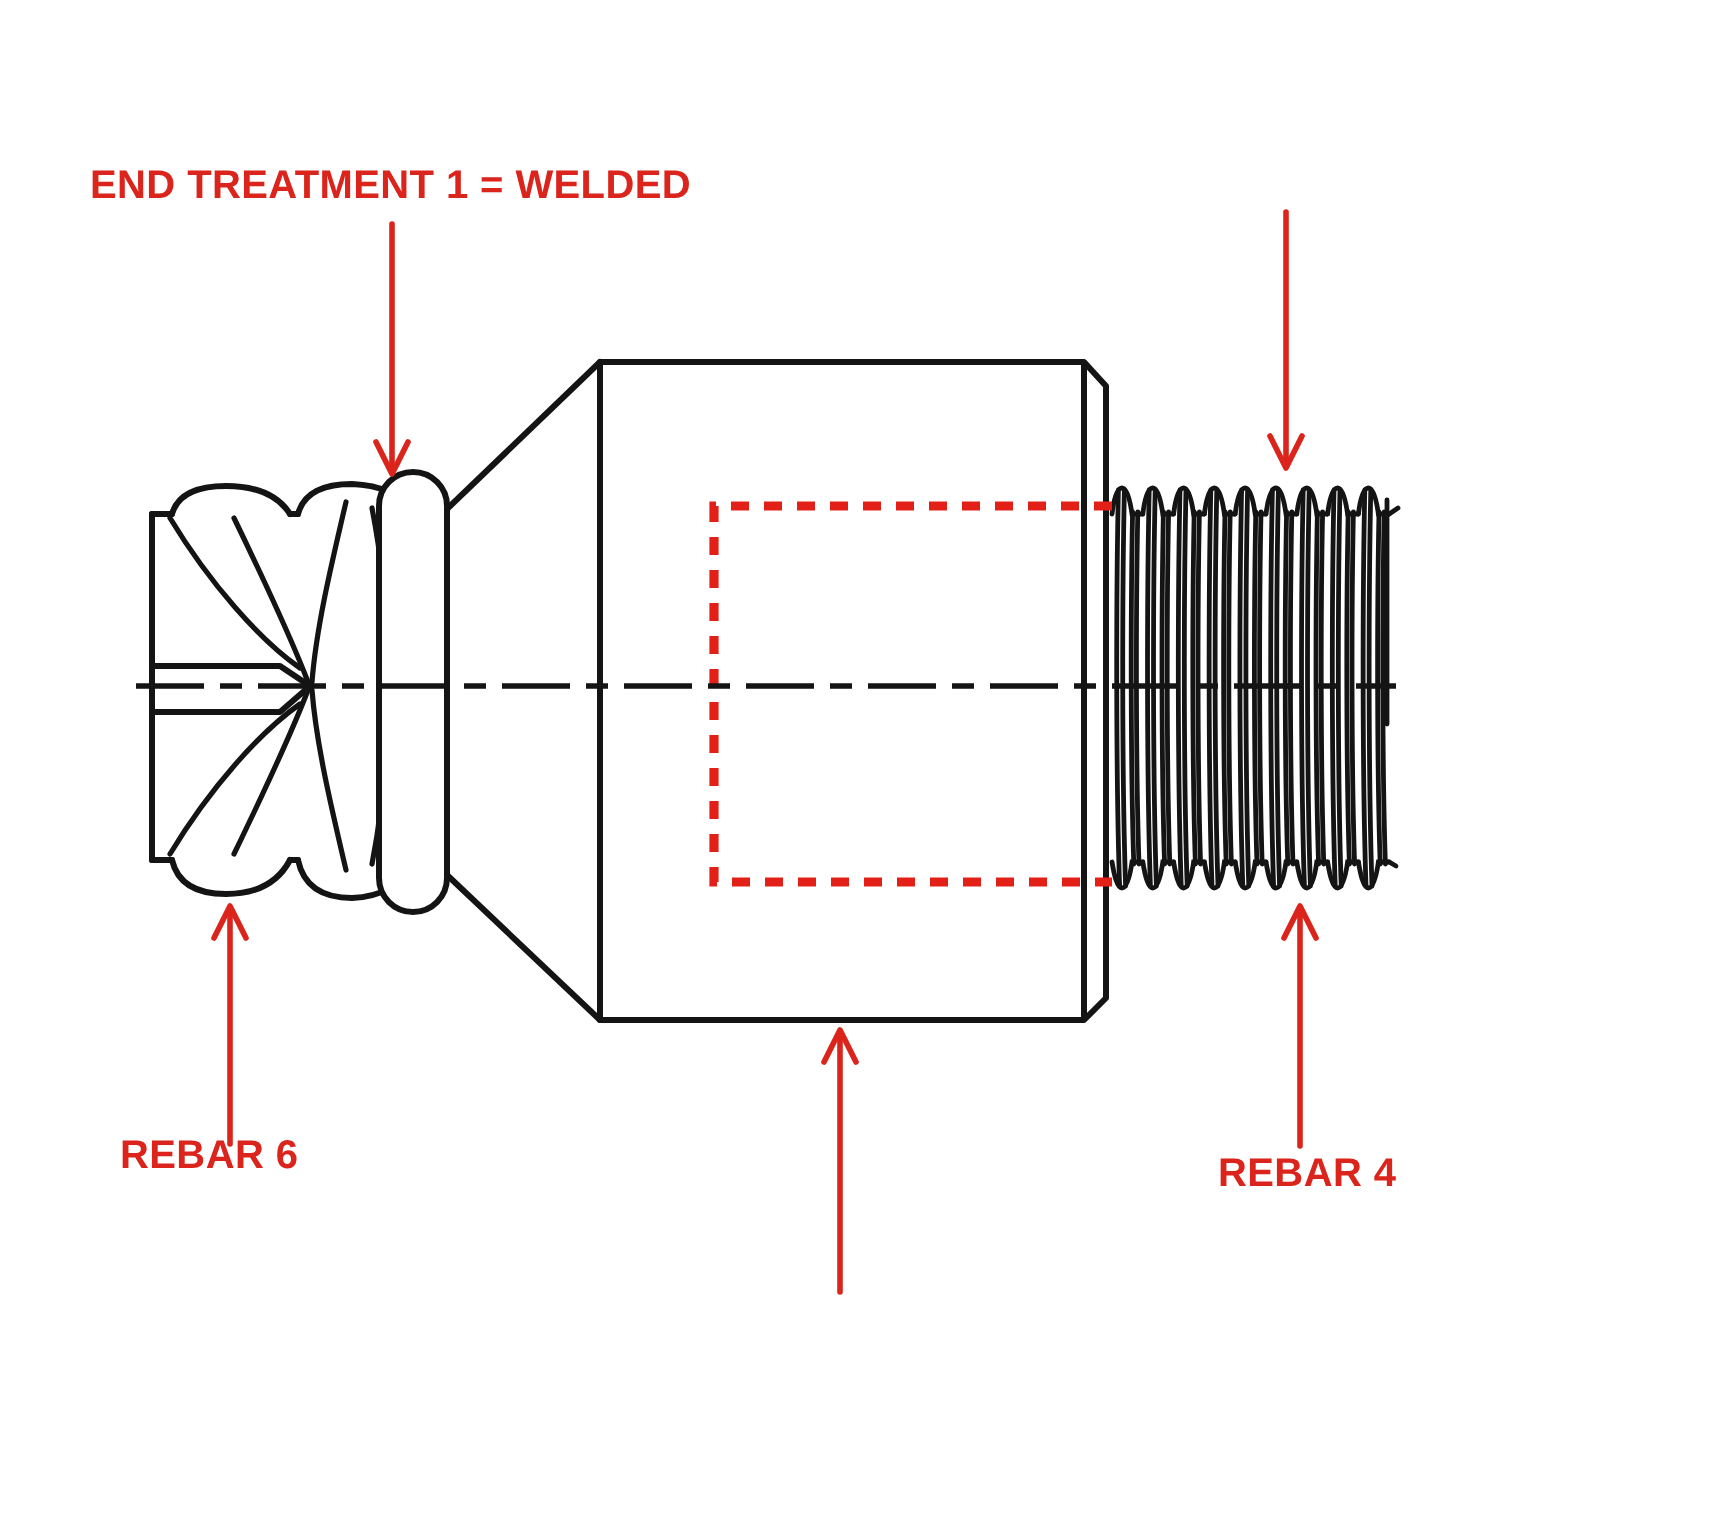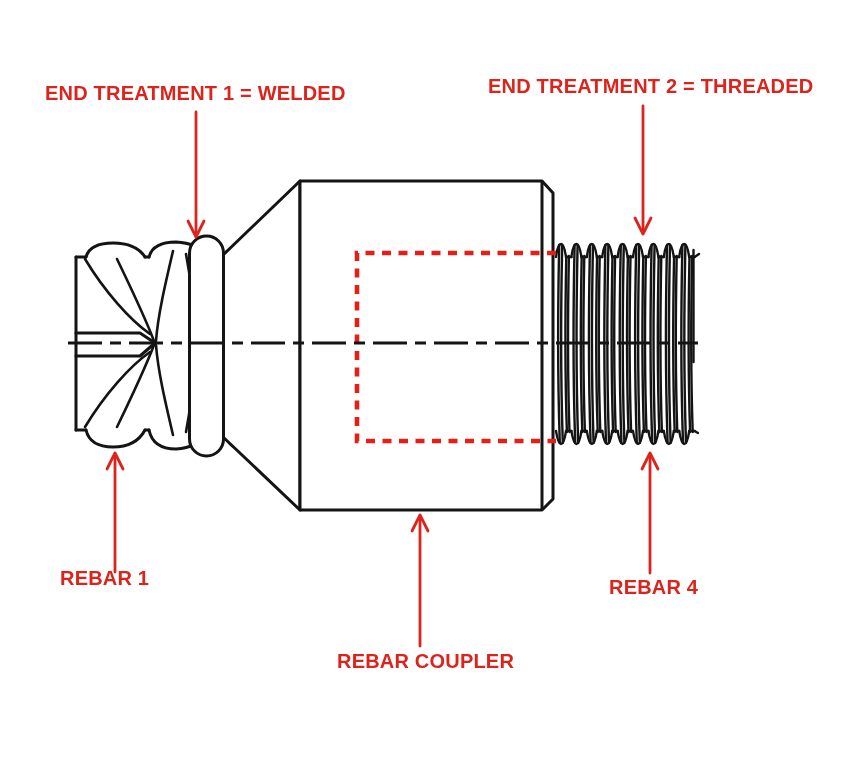--- a/index.html
+++ b/index.html
@@ -125,20 +125,18 @@
       </g>
       <g>
         <path d="M650,573 L650,455"></path>
         <polyline points="642,469 650,453 658,469"></polyline>
       </g>
     </g>
   </svg>
 
   <div class="label" style="left:45px;top:82px">END TREATMENT 1 = WELDED</div>
 
-  <div class="label" style="left:488px;top:75px">END TREATMENT 2 = THREADED</div>
 
-  <div class="label" style="left:60px;top:567px">REBAR 1</div>
+  <div class="label" style="left:60px;top:567px">REBAR 6</div>
 
   <div class="label" style="left:609px;top:576px">REBAR 4</div>
 
-  <div class="label" style="left:337px;top:650px">REBAR COUPLER</div>
 </div>
 
 </body></html>

